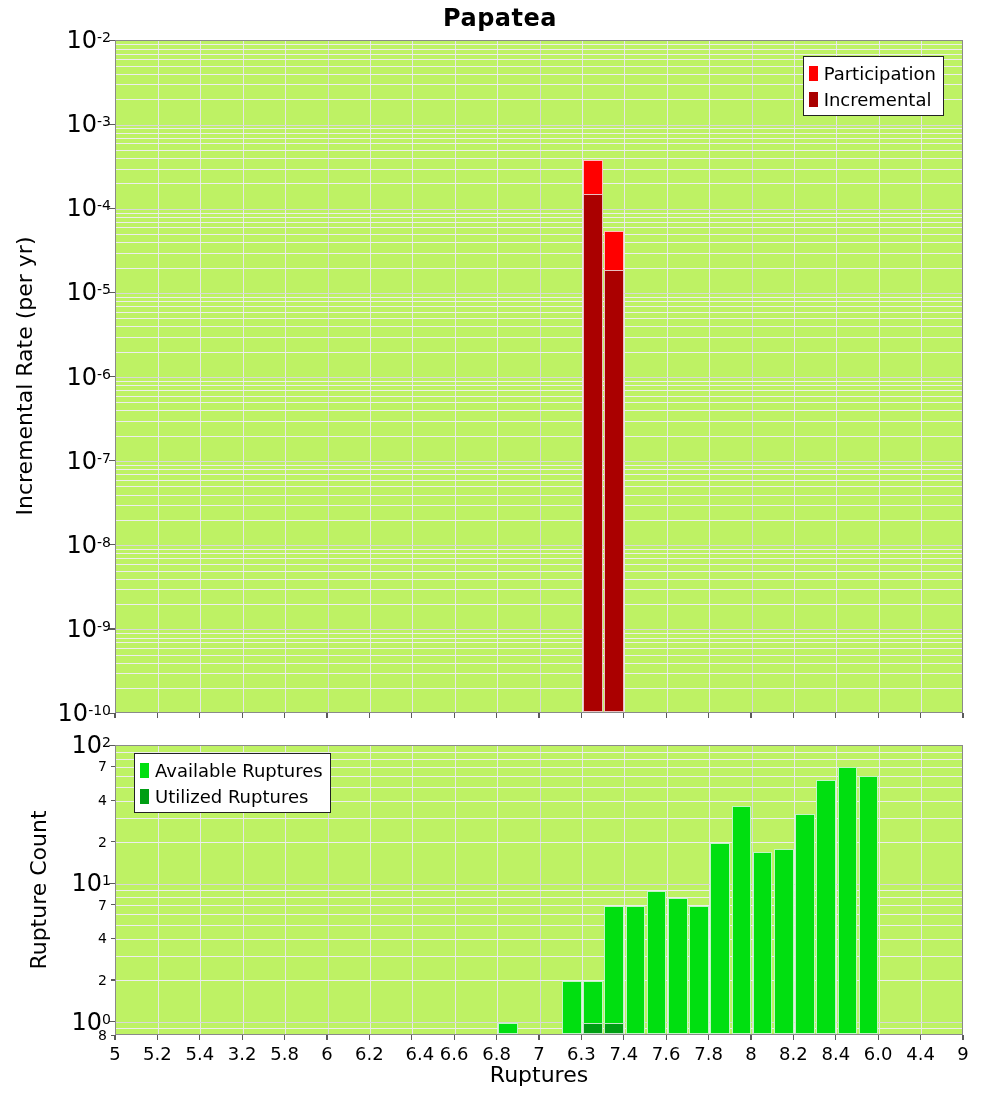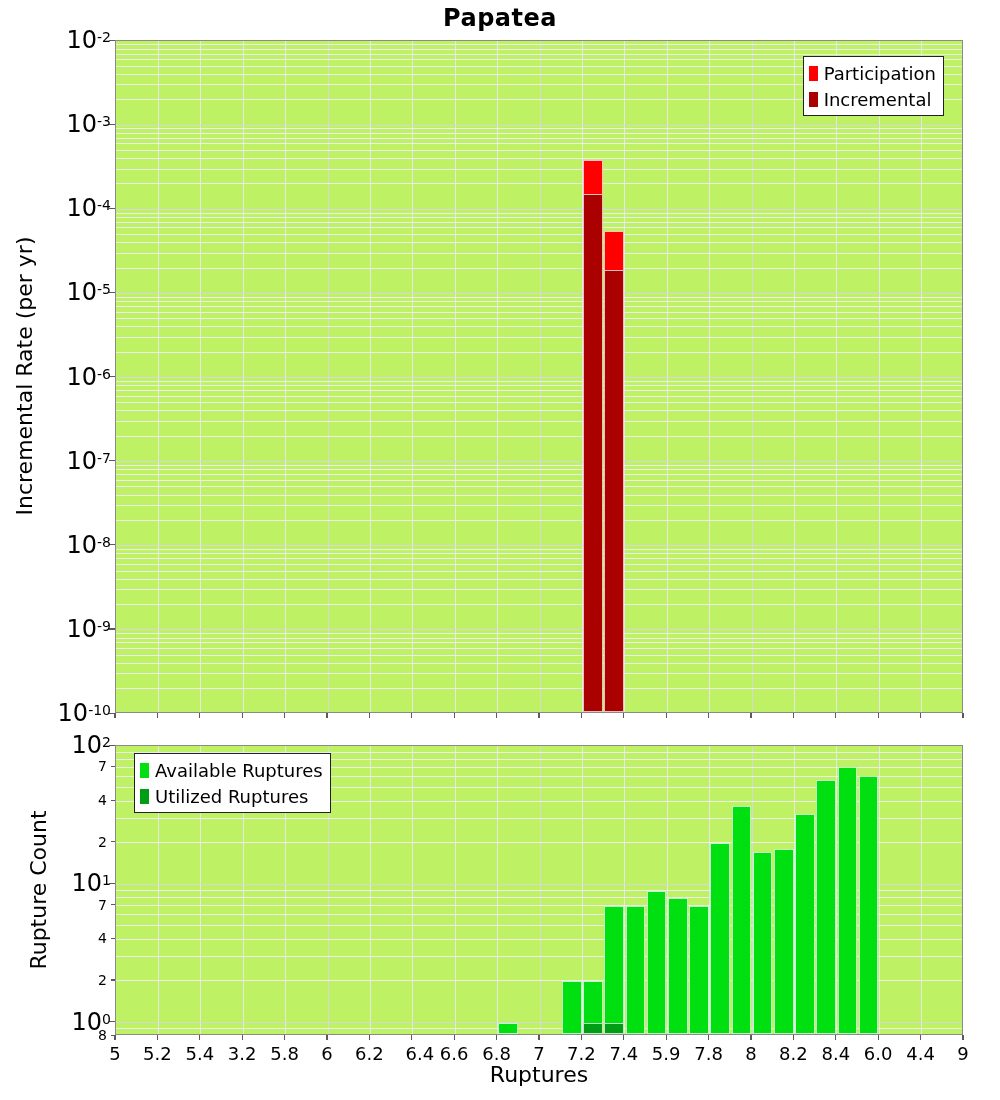--- a/index.html
+++ b/index.html
@@ -306,23 +306,23 @@
     <div class="xtick" style="left: 157.4px; top: 1043px;">5.2</div>
     <div class="xtick" style="left: 199.8px; top: 1043px;">5.4</div>
     <div class="xtick" style="left: 242.2px; top: 1043px;">3.2</div>
     <div class="xtick" style="left: 284.6px; top: 1043px;">5.8</div>
     <div class="xtick" style="left: 327px; top: 1043px;">6</div>
     <div class="xtick" style="left: 369.4px; top: 1043px;">6.2</div>
     <div class="xtick" style="left: 411.8px; top: 1043px; margin-left: 8px;">6.4</div>
     <div class="xtick" style="left: 454.2px; top: 1043px;">6.6</div>
     <div class="xtick" style="left: 496.6px; top: 1043px;">6.8</div>
     <div class="xtick" style="left: 539px; top: 1043px;">7</div>
-    <div class="xtick" style="left: 581.4px; top: 1043px;">7.2</div>
+    <div class="xtick" style="left: 581.4px; top: 1043px;">6.3</div>
     <div class="xtick" style="left: 623.8px; top: 1043px;">7.4</div>
-    <div class="xtick" style="left: 666.2px; top: 1043px;">5.9</div>
+    <div class="xtick" style="left: 666.2px; top: 1043px;">7.6</div>
     <div class="xtick" style="left: 708.6px; top: 1043px;">7.8</div>
     <div class="xtick" style="left: 751px; top: 1043px;">8</div>
     <div class="xtick" style="left: 793.4px; top: 1043px;">8.2</div>
     <div class="xtick" style="left: 835.8px; top: 1043px;">8.4</div>
     <div class="xtick" style="left: 878.2px; top: 1043px;">6.0</div>
     <div class="xtick" style="left: 920.6px; top: 1043px;">4.4</div>
     <div class="xtick" style="left: 963px; top: 1043px;">9</div>
   </div>
 
 </body></html>

